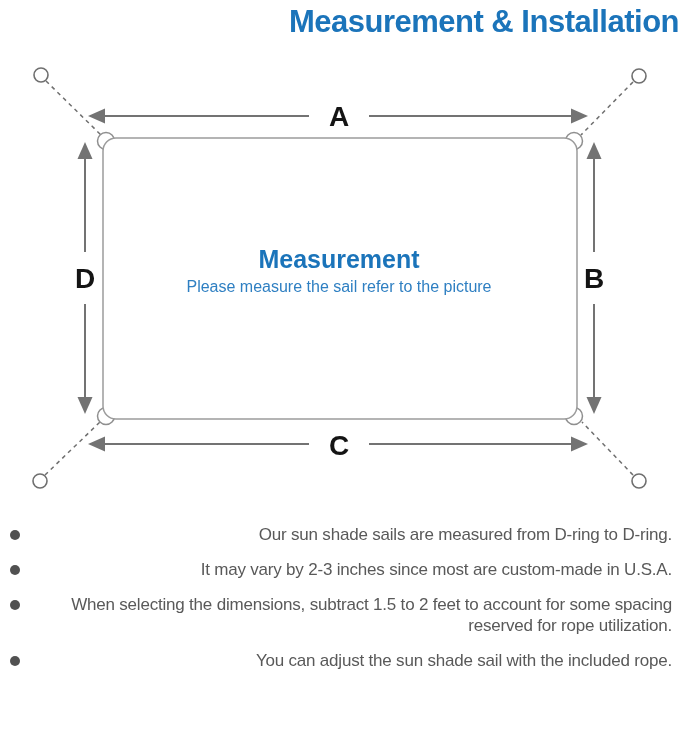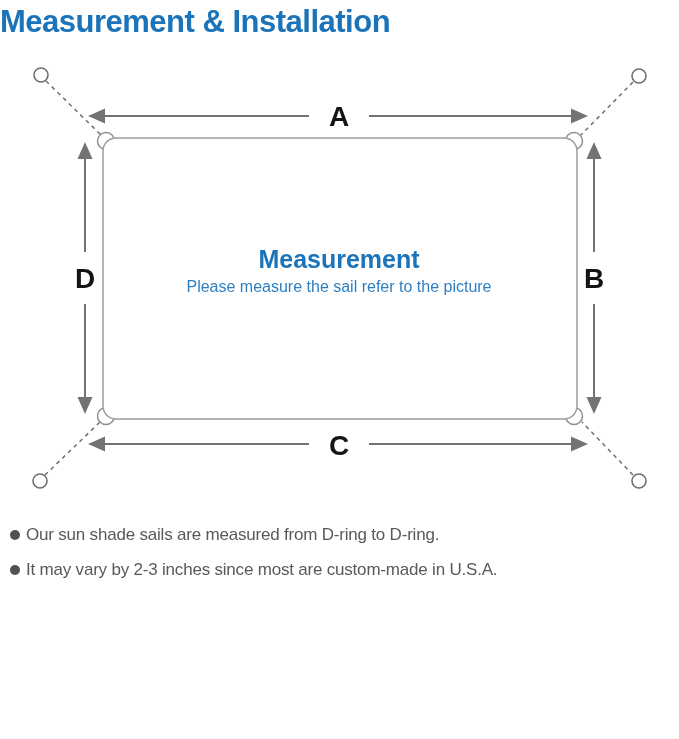--- a/index.html
+++ b/index.html
@@ -2,35 +2,35 @@
 <html><head>
 <meta charset="utf-8">
 <style>
   html,body{margin:0;padding:0;background:#fff;}
   .page{
     position:relative;width:679px;height:739px;background:#fff;overflow:hidden;
     font-family:"Liberation Sans",sans-serif;
   }
   .page-title{
     position:absolute;top:0;left:0;right:0;margin:0;
-    text-align:left;font-size:31px;font-weight:700;color:#1b74ba;
+    text-align:right;font-size:31px;font-weight:700;color:#1b74ba;
     letter-spacing:-0.5px;line-height:44px;
   }
   .diagram{position:absolute;top:58px;left:0;}
   .diagram text{font-family:"Liberation Sans",sans-serif;}
   .dim-label{font-size:28px;font-weight:700;fill:#141414;}
   .center-heading{font-size:25px;font-weight:700;fill:#1b74ba;}
   .center-subtitle{font-size:16px;fill:#2e7fc2;}
   .notes{
     position:absolute;top:524px;left:10px;width:662px;
     list-style:none;margin:0;padding:0;
   }
   .note-item{
-    display:flex;gap:6px;margin-bottom:14px;
-    font-size:17px;line-height:21px;letter-spacing:-0.2px;color:#595959;
+    display:flex;gap:28px;margin-bottom:14px;
+    font-size:17px;line-height:21px;letter-spacing:-0.2px;color:#595959;text-align:right;
   }
   .bullet-dot{
     flex:none;width:10px;height:10px;border-radius:50%;
     background:#515151;margin-top:6px;
   }
   .note-text{flex:1;}
 </style>
 </head>
 <body>
 
@@ -95,15 +95,23 @@
 
   <ul class="notes">
     <li class="note-item">
       <span class="bullet-dot"></span>
       <span class="note-text">Our sun shade sails are measured from D-ring to D-ring.</span>
     </li>
     <li class="note-item">
       <span class="bullet-dot"></span>
       <span class="note-text">It may vary by 2-3 inches since most are custom-made in U.S.A.</span>
     </li>
+    <li class="note-item">
+      <span class="bullet-dot"></span>
+      <span class="note-text">When selecting the dimensions, subtract 1.5 to 2 feet to account for some spacing reserved for rope utilization.</span>
+    </li>
+    <li class="note-item">
+      <span class="bullet-dot"></span>
+      <span class="note-text">You can adjust the sun shade sail with the included rope.</span>
+    </li>
   </ul>
 
 </div>
 
 </body></html>

